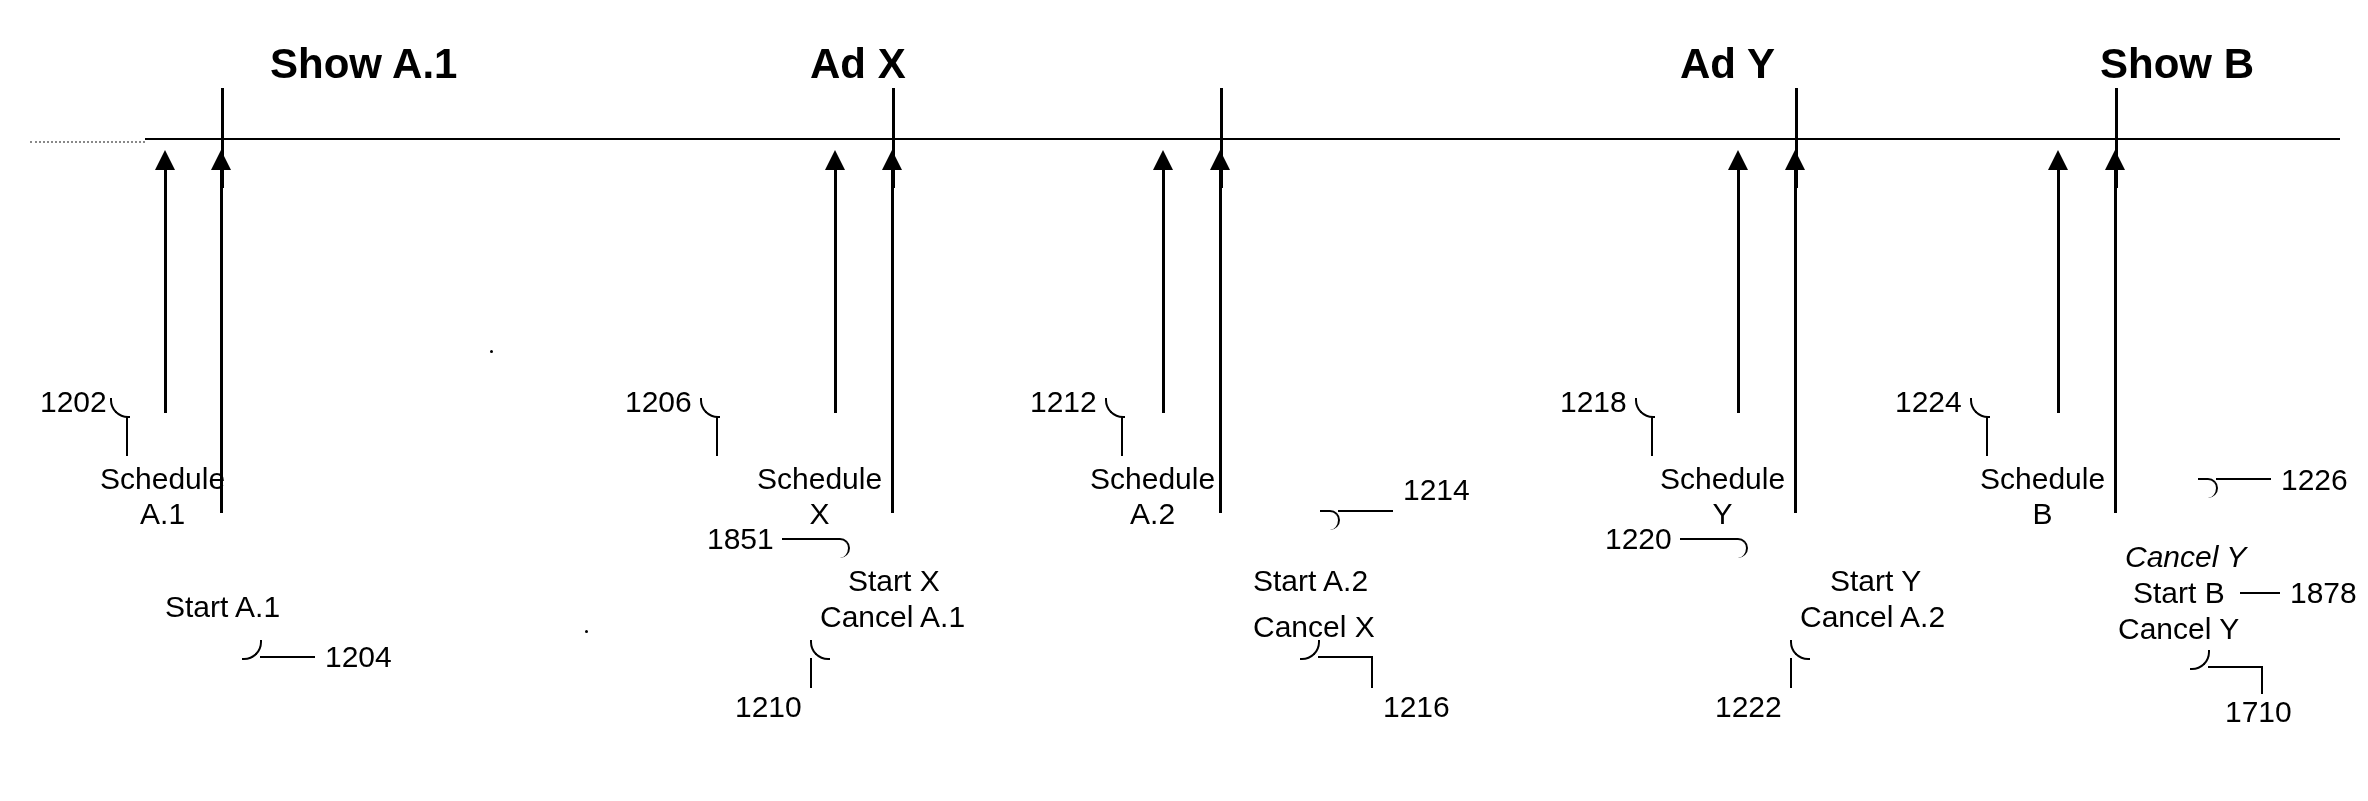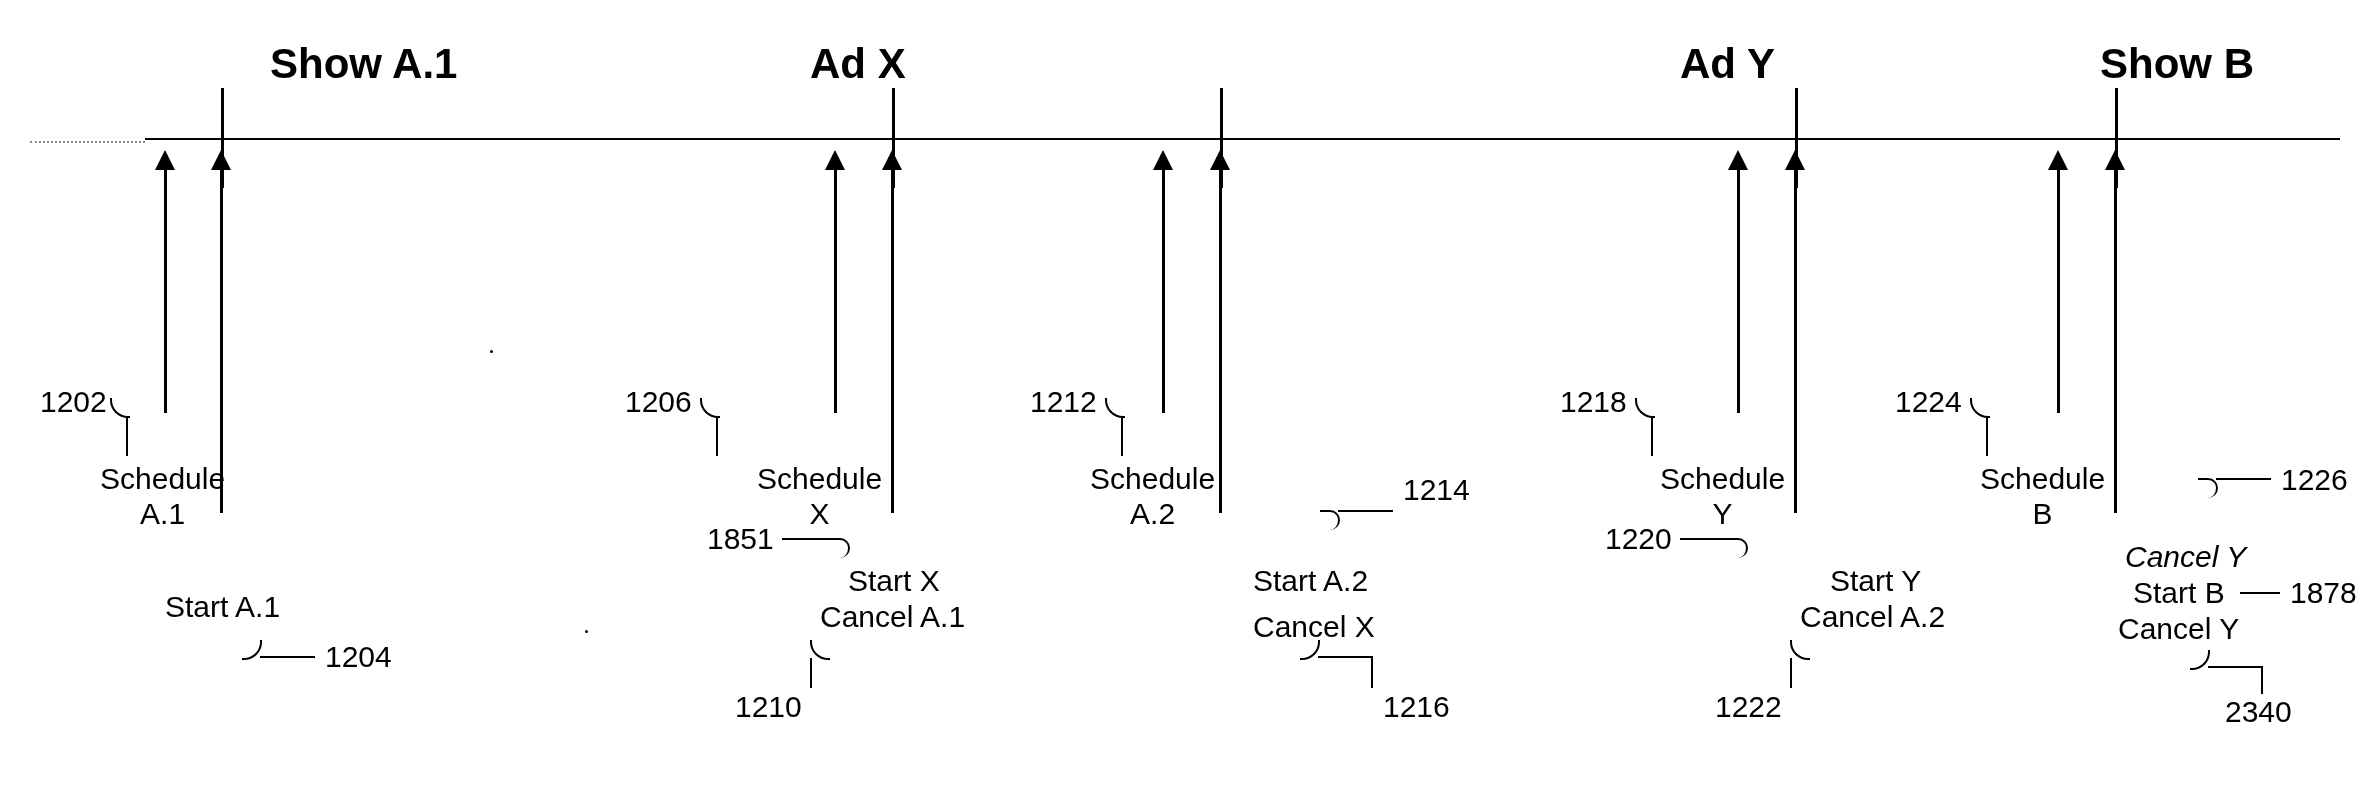--- a/index.html
+++ b/index.html
@@ -296,18 +296,18 @@
   </div>
   <div class="leader-h" style="left:2240px; top:592px; width:40px;"></div>
   <div class="ref-num" style="left:2290px; top:576px;">1878</div>
 
   <div class="event-label" style="left:2118px; top:612px;">
     <span>Cancel Y</span>
   </div>
   <div class="hook-cap flip" style="left:2190px; top:650px;"></div>
   <div class="leader-h" style="left:2208px; top:666px; width:55px;"></div>
   <div class="leader-v" style="left:2261px; top:666px; height:28px;"></div>
-  <div class="ref-num" style="left:2225px; top:695px;">2340</div>
+  <div class="ref-num" style="left:2225px; top:695px;">1710</div>
 
   <div class="dot" style="left:490px; top:350px;"></div>
   <div class="dot" style="left:585px; top:630px;"></div>
 
 </div>
 
 </body></html>

